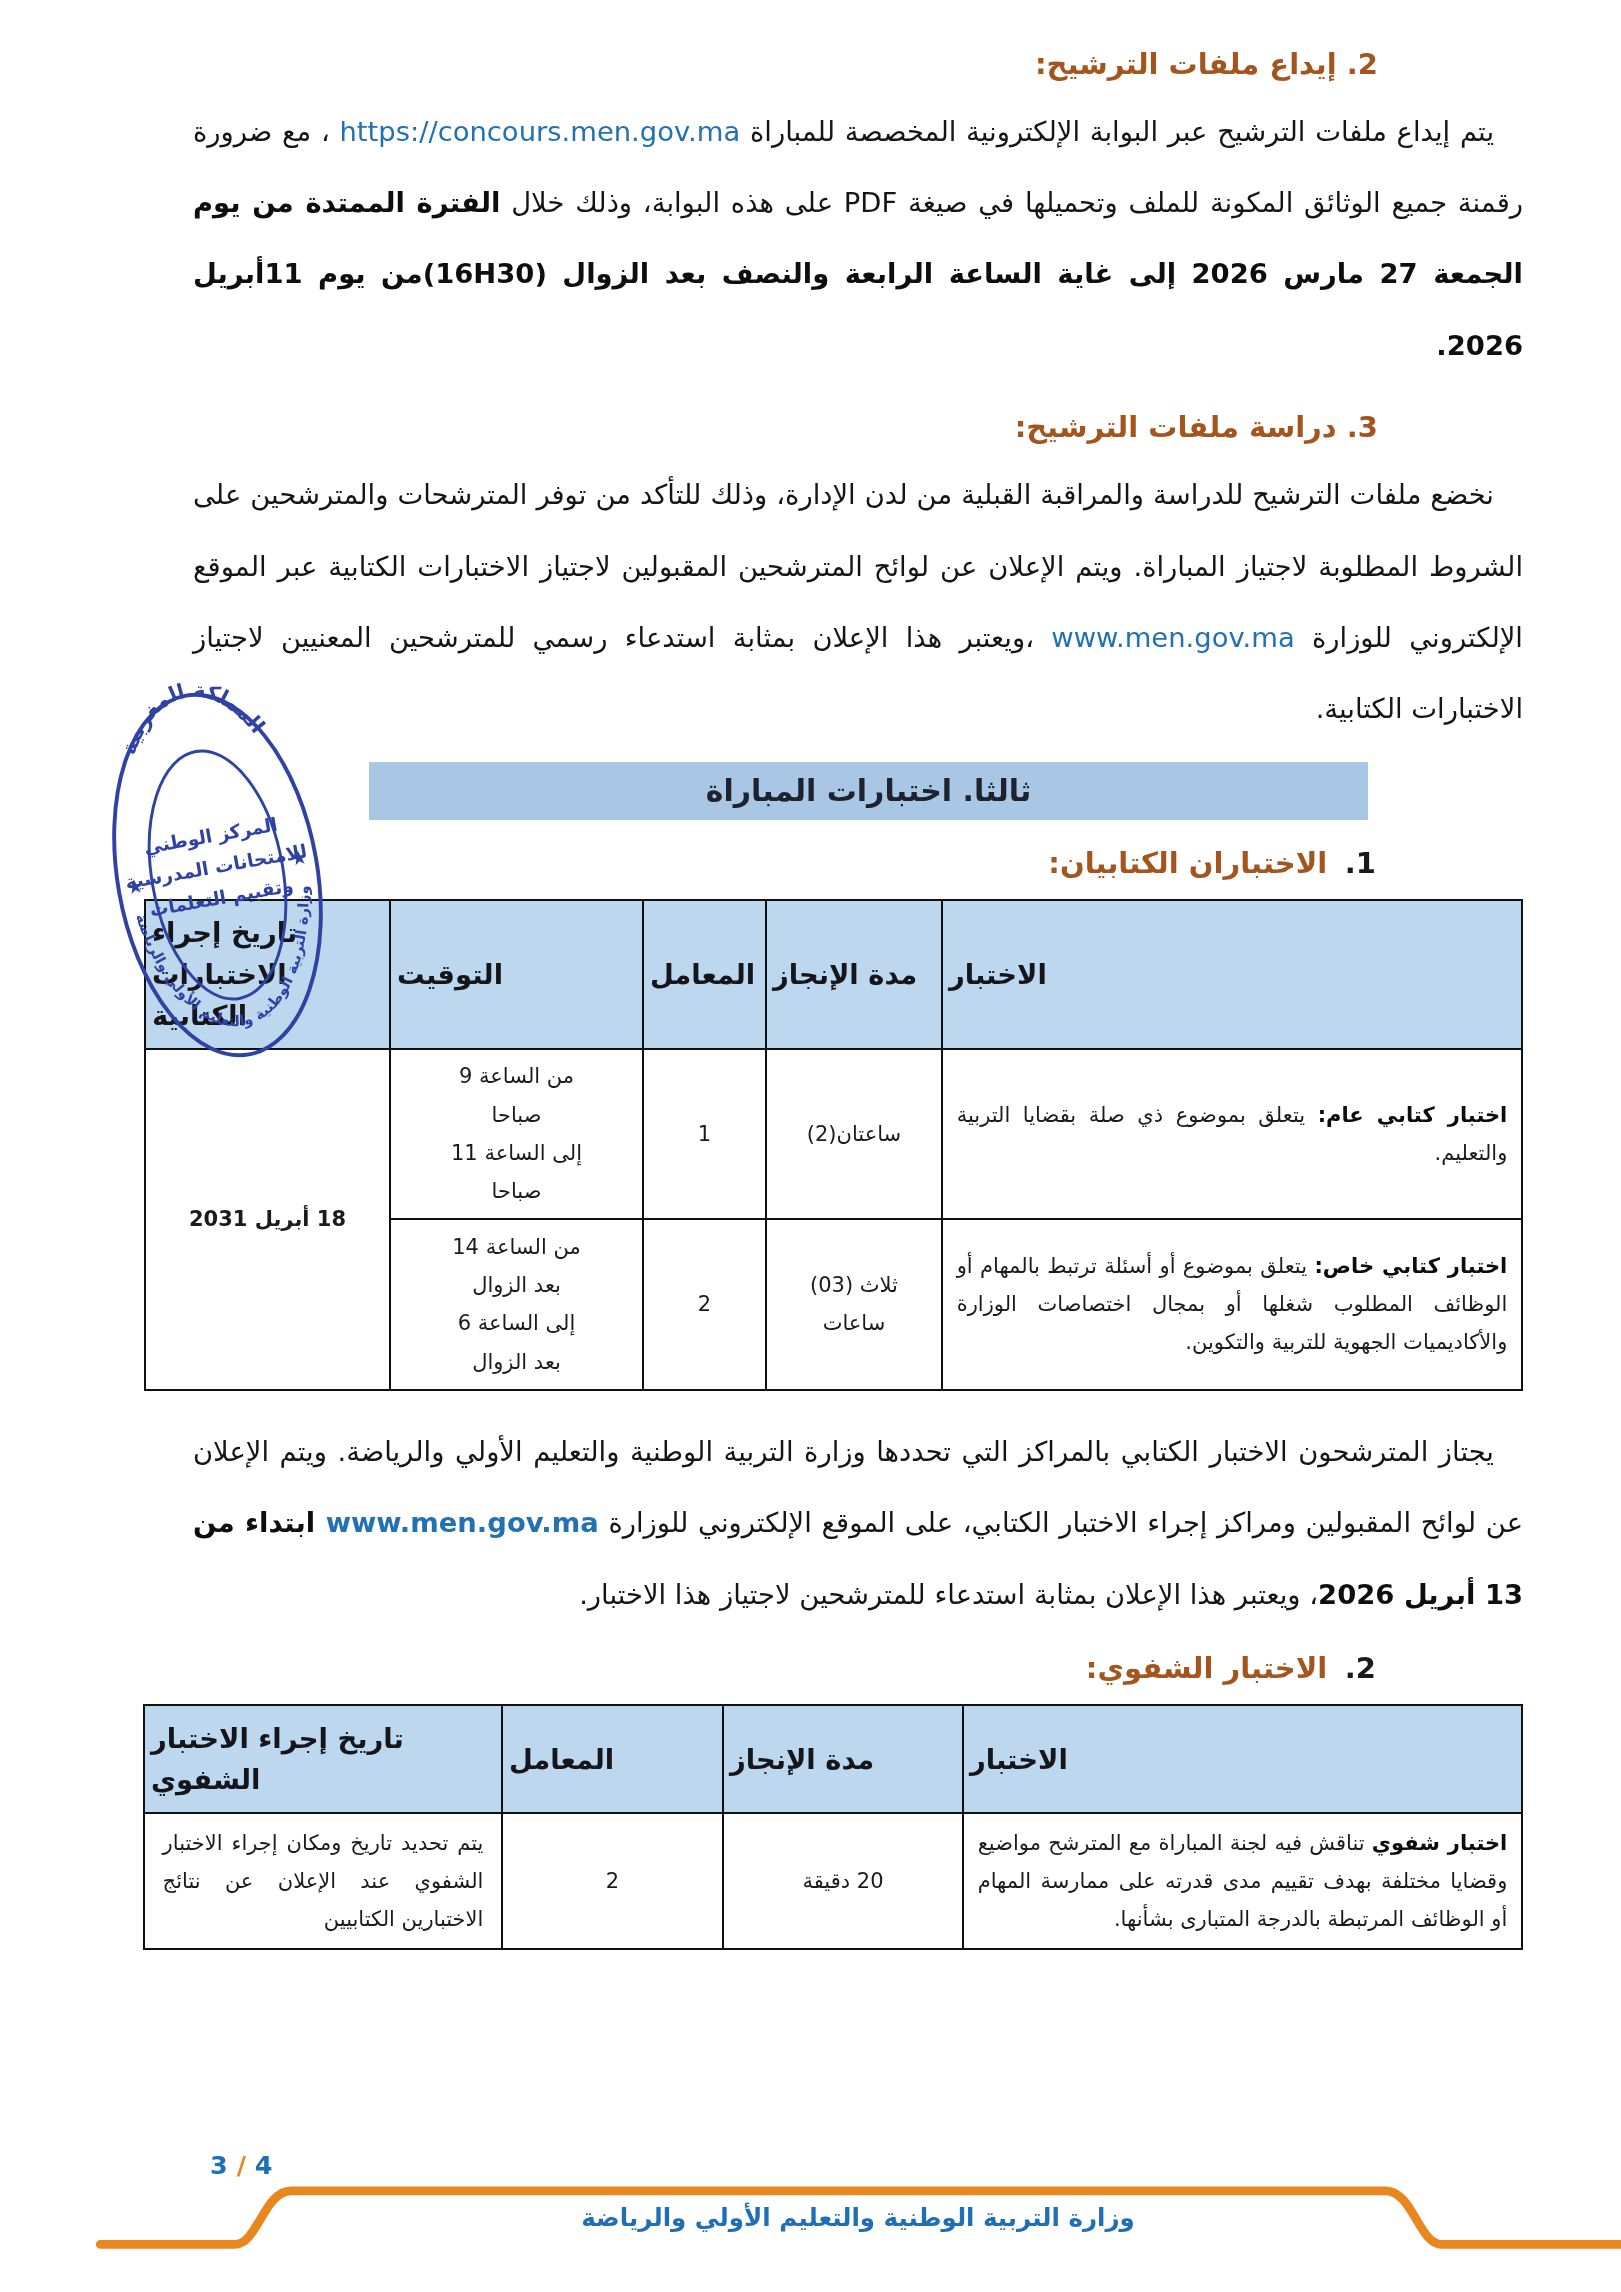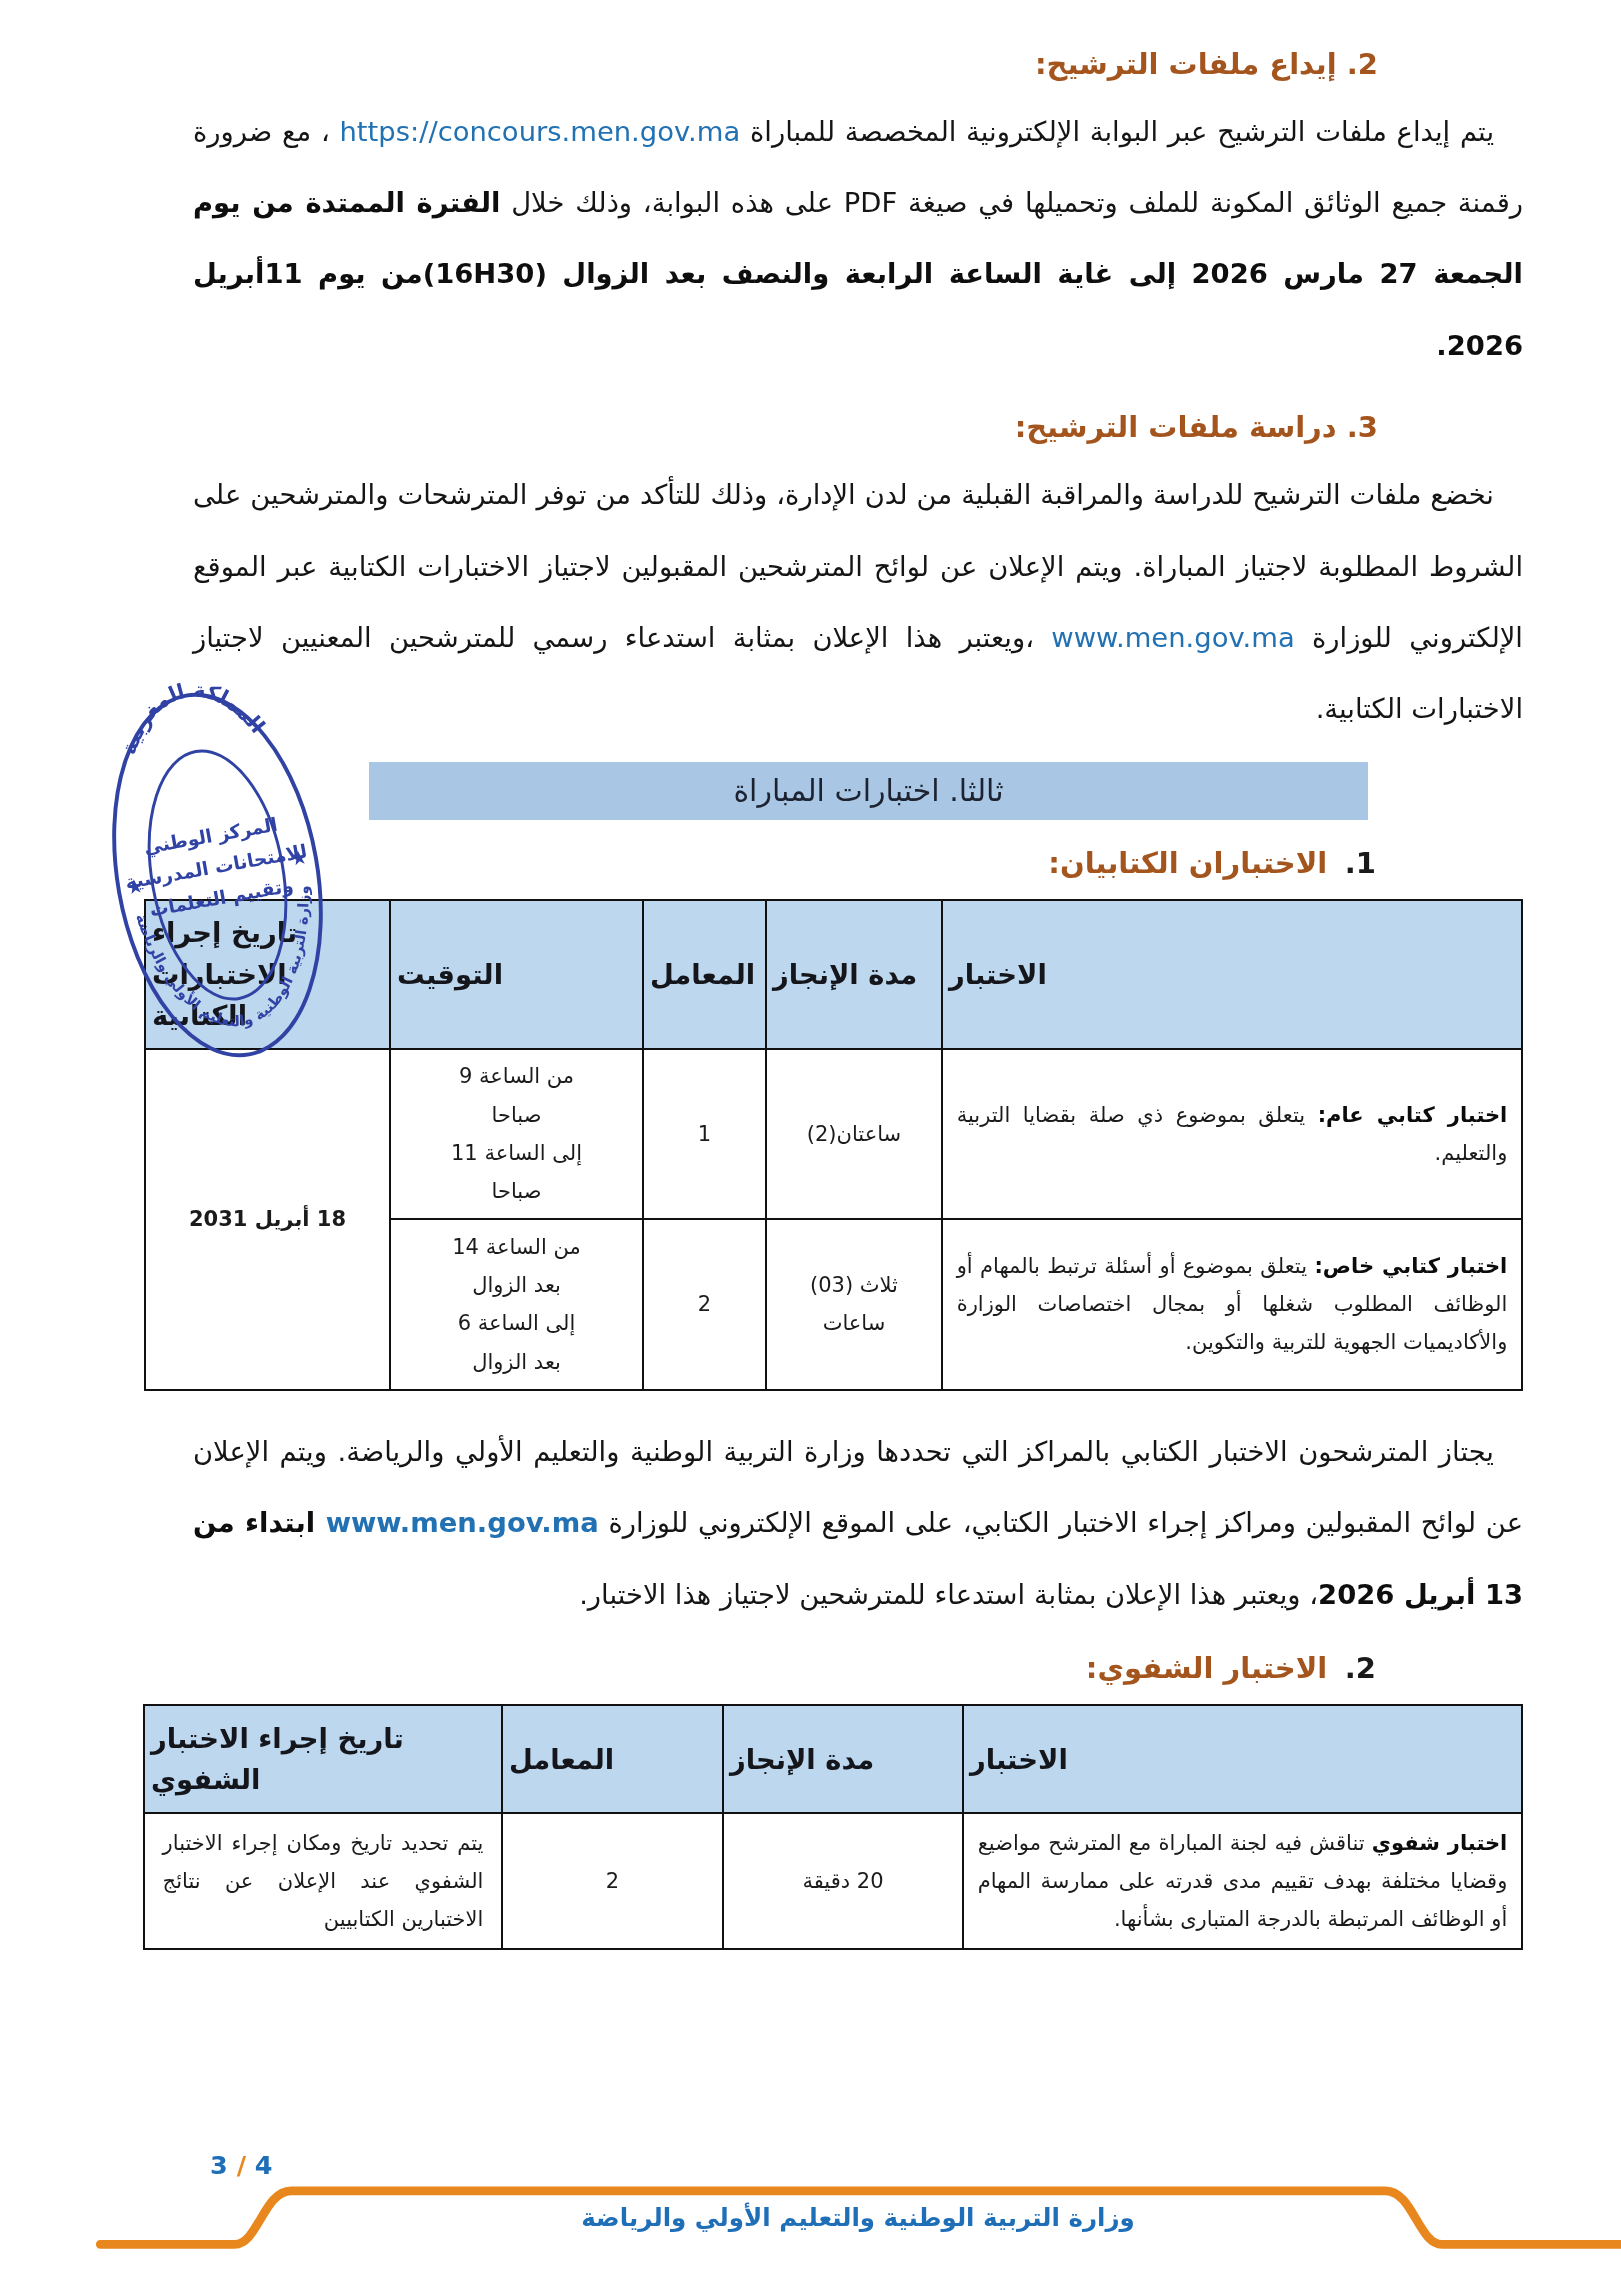--- a/index.html
+++ b/index.html
@@ -23,21 +23,21 @@
     font-size:27.4px; line-height:2.6; text-align:justify; text-indent:29px;
     margin:11.8px 0 0 0; color:#151515;
   }
   .para .link{color:var(--link,#2271B3); text-decoration:none;}
   .para .link.bold{font-weight:bold;}
   .para strong{color:#0e0e0e;}
 
   
   .banner{
     background:var(--banner-bg,#A9C7E4); margin:17.6px 155px 0 176px;
-    text-align:center; font-weight:normal; font-size:30px; color:#1c2230;
+    text-align:center; font-weight:bold; font-size:30px; color:#1c2230;
     padding:10.8px 0 12.7px 0;
   }
   .intro{font-weight:bold; font-size:27.4px; line-height:1.9; margin:13.7px 0 0 0; text-indent:27.4px;}
 
   
   table.doc{
     border-collapse:collapse; table-layout:fixed; width:1377px;
     margin:15.7px 0 0 0; border:2.9px solid #111;
   }
   table.doc th, table.doc td{border:2px solid #111; vertical-align:middle;}

